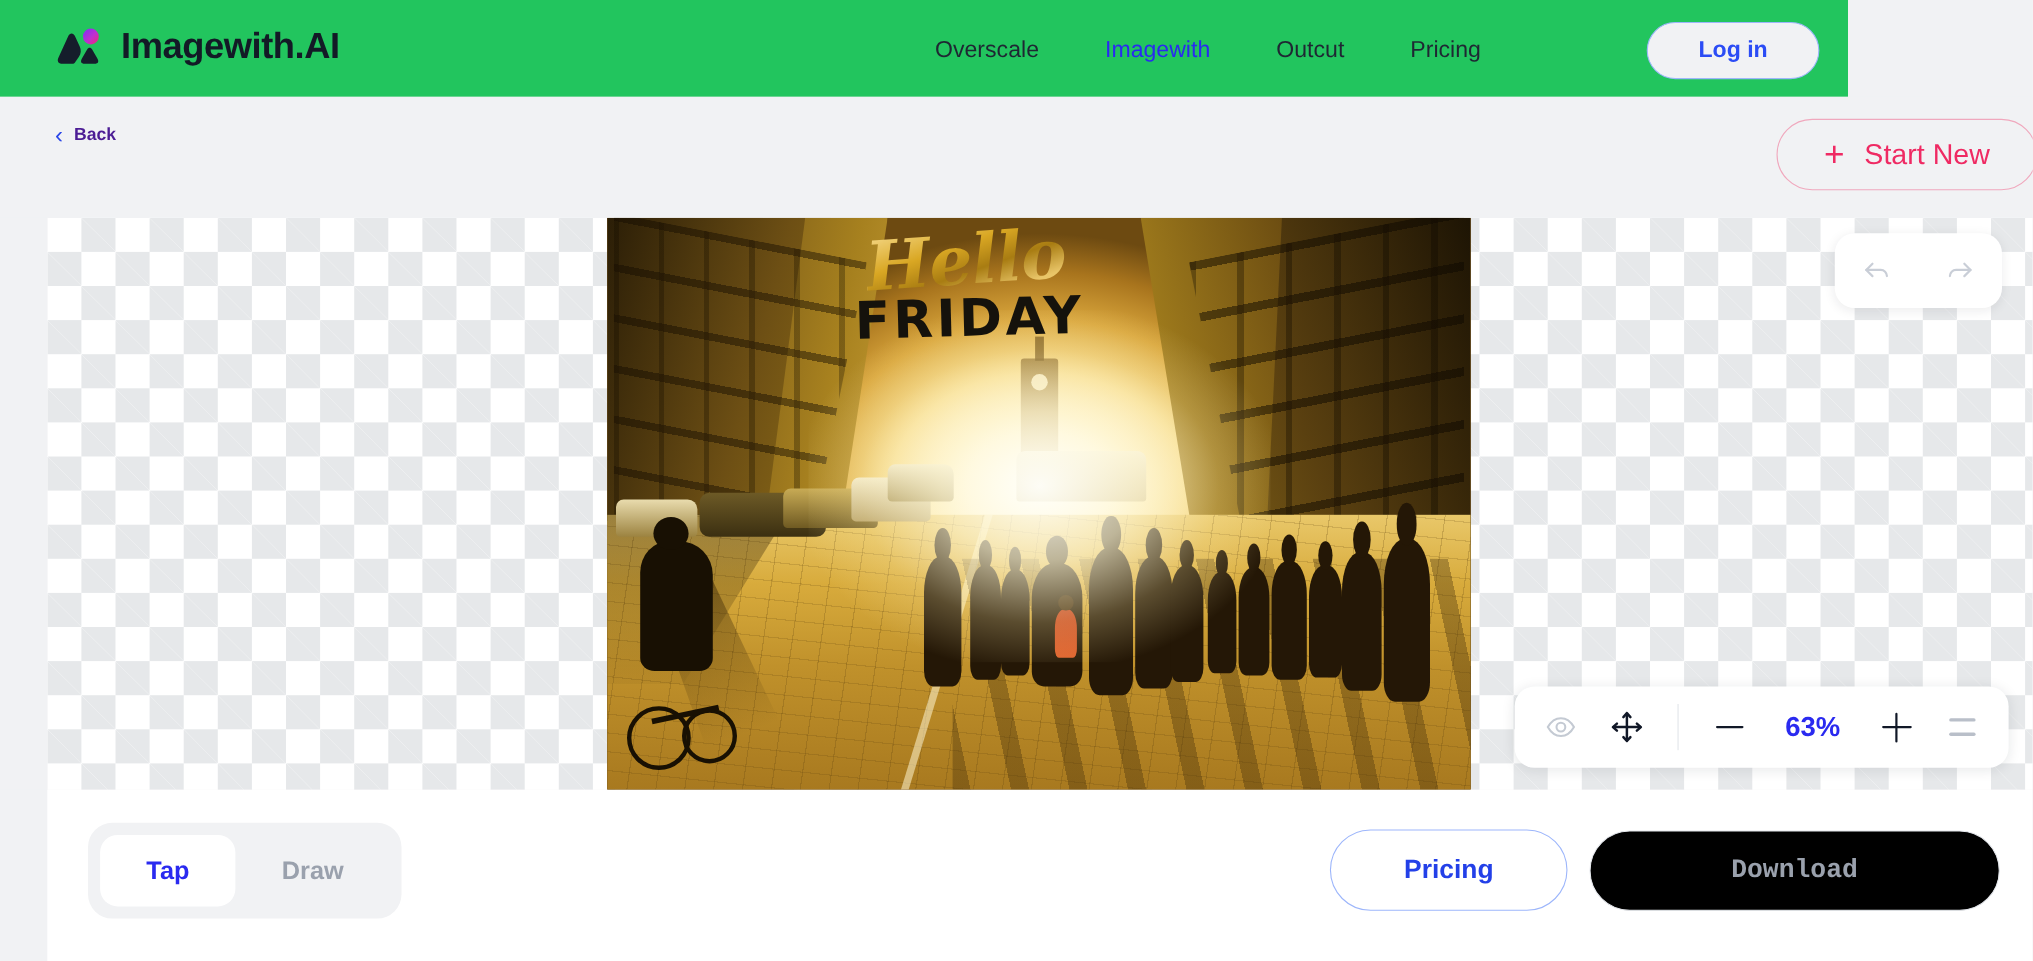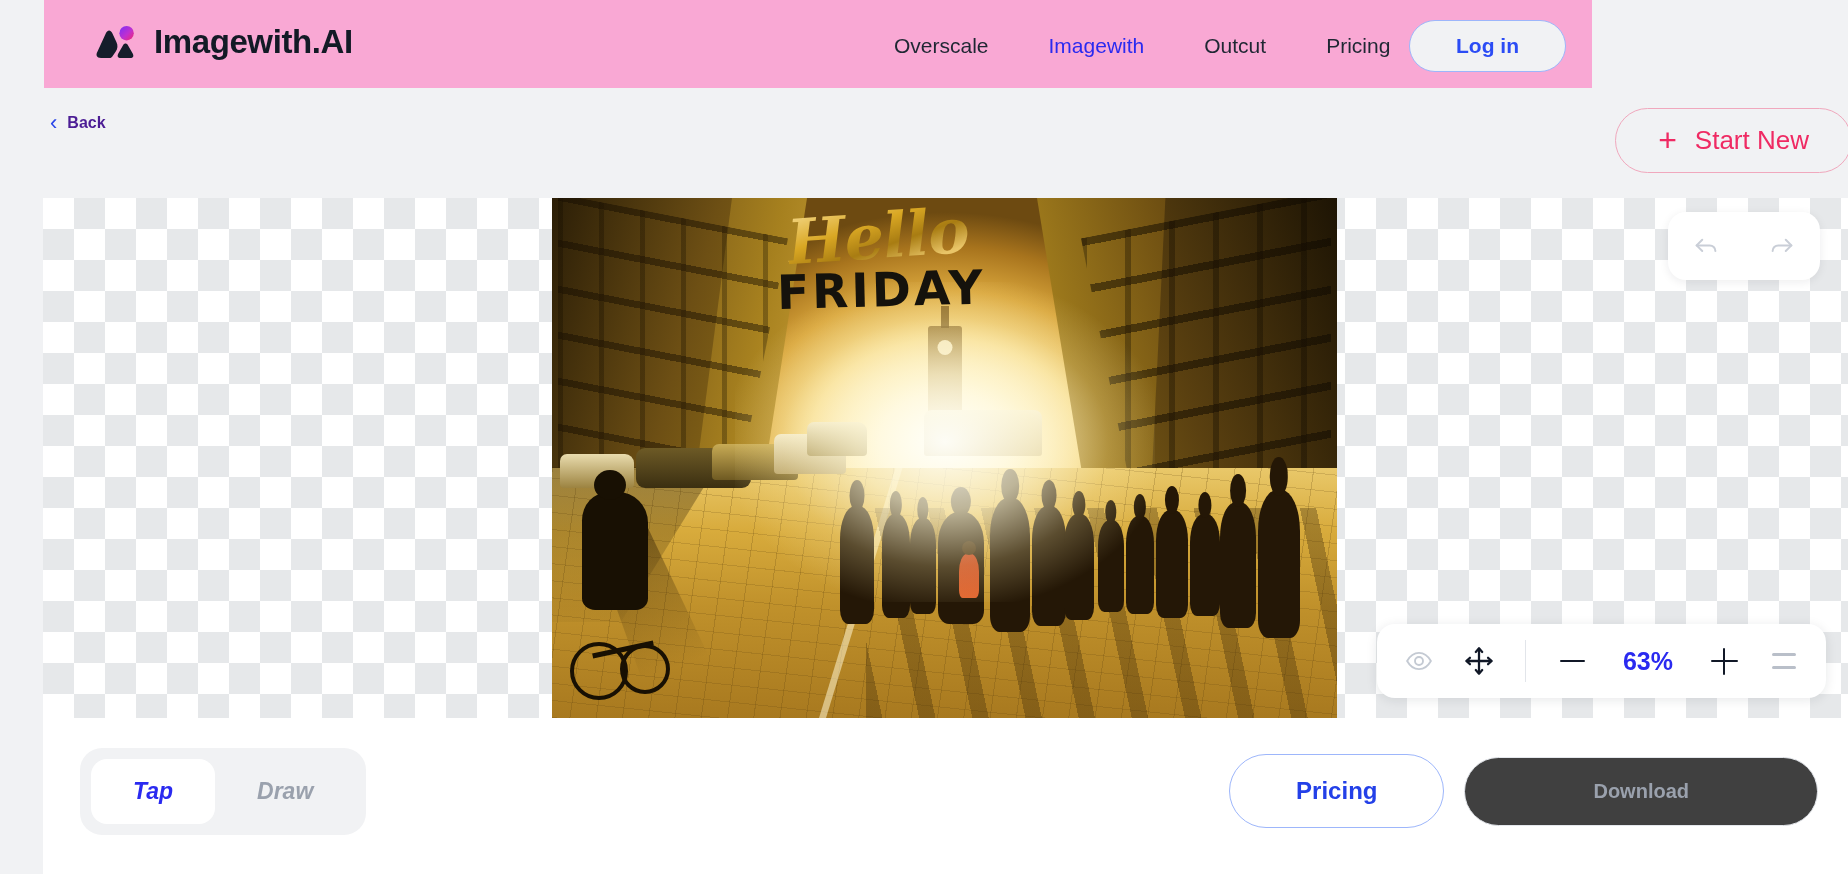--- a/index.html
+++ b/index.html
@@ -22,26 +22,25 @@
     width: 1848px;
     height: 874px;
     background: #f1f2f4;
     overflow: hidden;
   }
 
   
   .header {
     position: absolute;
     top: 0; left: 0;
-    width: 1548px;
+    width: 1680px;
     height: 88px;
-    background: #f9a8d4;
-    display: flex;
-    align-items: center;
-    margin-left: 44px;
+    background: #22c55e;
+    display: flex;
+    align-items: center;
   }
 
   .brand {
     position: absolute;
     left: 46px;
     top: 18px;
     display: flex;
     align-items: center;
     gap: 16px;
   }
@@ -557,21 +556,20 @@
   .mode-toggle {
     position: absolute;
     left: 37px;
     top: 30px;
     background: #f1f2f4;
     border-radius: 22px;
     padding: 11px;
     display: flex;
     align-items: center;
     gap: 0;
-    font-style: italic;
   }
   .mode-opt {
     font-size: 23px;
     font-weight: 700;
     padding: 19px 42px;
     border-radius: 16px;
     cursor: pointer;
     white-space: nowrap;
   }
   .mode-opt.active {
@@ -596,29 +594,30 @@
     font-weight: 700;
     color: #2340e8;
     background: #ffffff;
     border: 1.6px solid #9db6fb;
     border-radius: 100px;
     padding: 22px 66px;
     cursor: pointer;
     white-space: nowrap;
   }
   .btn-download {
-    font-size: 20px;
+    font-size: 24px;
     font-weight: 700;
     color: #9aa1ad;
-    background: #404040;
+    background: #000000;
     border: 1.4px solid #e4e7ec;
     border-radius: 100px;
     padding: 22px 128px;
     cursor: pointer;
     white-space: nowrap;
+    font-family: Liberation Mono, monospace;
   }
 </style>
 </head>
 <body>
 
 <div class="app">
 
   <div class="header">
 
     <div class="brand">

